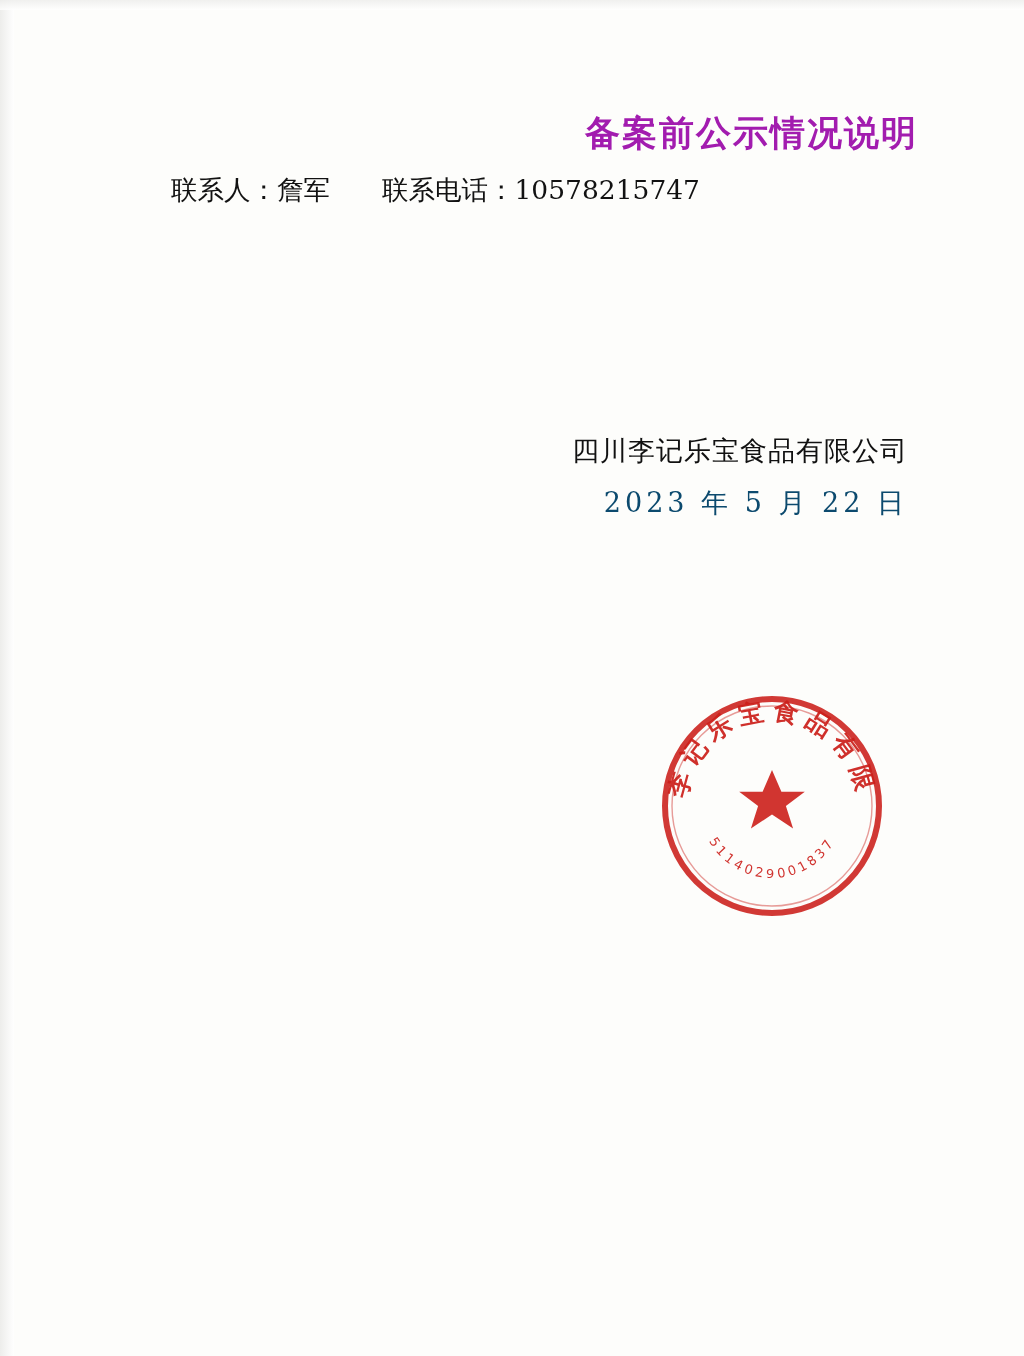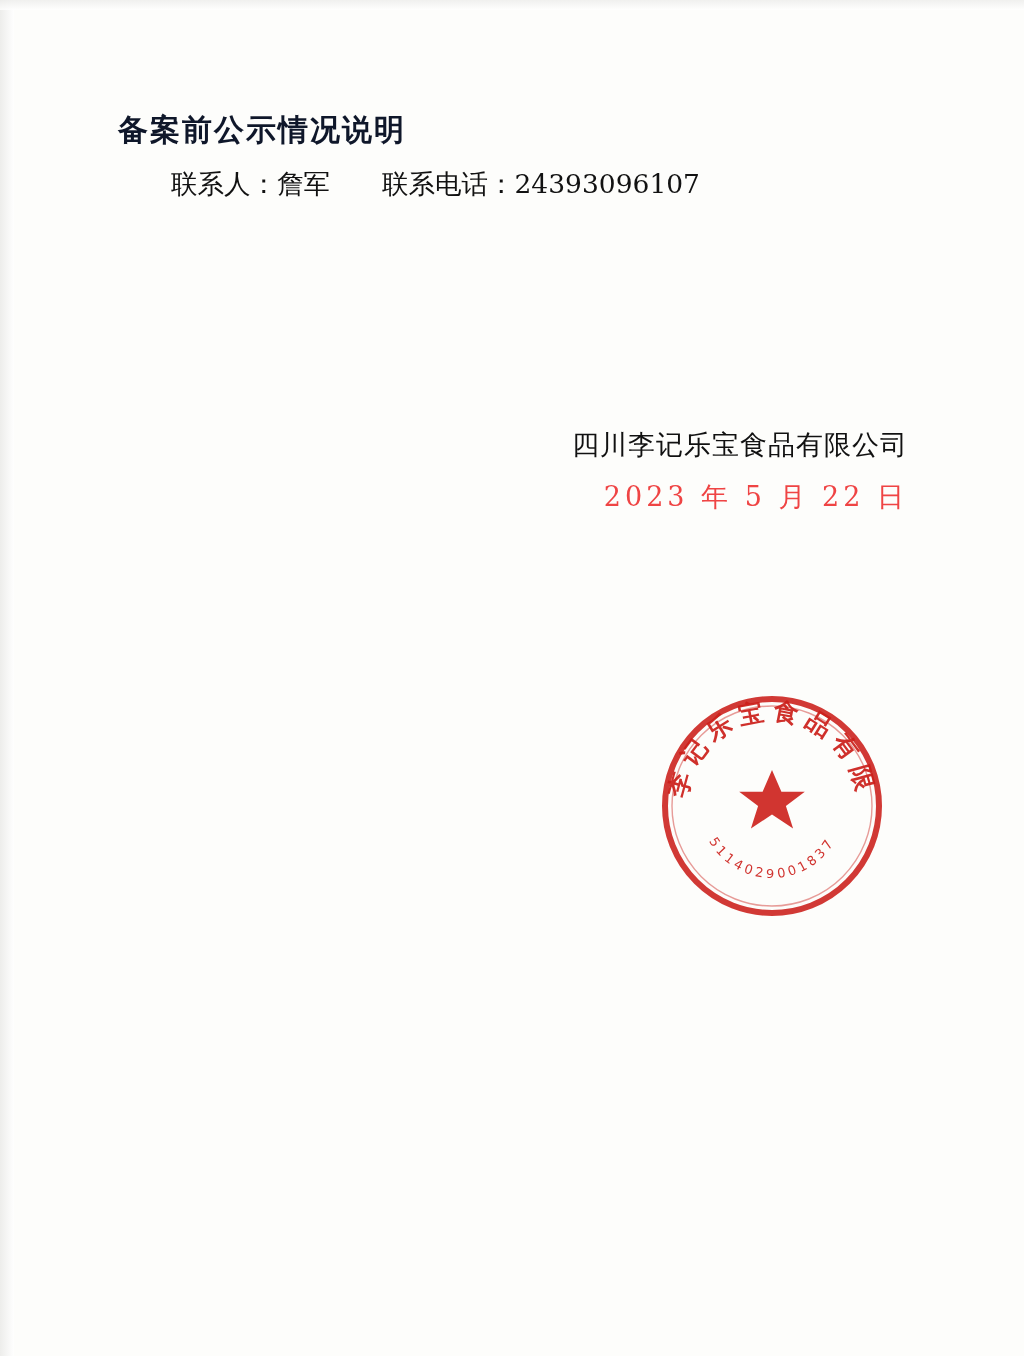--- a/index.html
+++ b/index.html
@@ -36,27 +36,27 @@
   }
 
   .doc {
     position: absolute;
     left: 118px;
     top: 0;
     width: 800px;
   }
 
   .doc-title {
-    text-align: left;
-    font-size: 30px;
+    text-align: right;
+    font-size: 35px;
     font-weight: bold;
     letter-spacing: 2px;
     margin-top: 110px;
     font-family: "DejaVu Sans", "Liberation Sans", sans-serif;
-    color: #0f172a;
+    color: #a21caf;
   }
 
   .body-block {
     margin-top: 62px;
     font-size: 26.5px;
     line-height: 54px;
     letter-spacing: 0.5px;
     text-align: justify;
     color: #121212;
   }
@@ -93,21 +93,21 @@
     line-height: 52px;
     letter-spacing: 1px;
     padding-right: 10px;
     color: #111;
   }
   .sig-date {
     font-size: 27px;
     line-height: 52px;
     letter-spacing: 4px;
     padding-right: 10px;
-    color: #ef4444;
+    color: #0c4a6e;
   }
 
   
   .seal {
     position: absolute;
     left: 656px;
     top: 690px;
     width: 232px;
     height: 232px;
     pointer-events: none;
@@ -124,21 +124,21 @@
 <div class="page"></div>
 <div class="page-edge-left"></div>
 <div class="page-edge-top"></div>
 
 <div class="doc">
 
   <div class="doc-title">备案前公示情况说明</div>
 
 
   <div class="contact-line">
-    <span>联系人：</span><span>詹军</span><span class="contact-gap"></span><span>联系电话：</span><span>24393096107</span>
+    <span>联系人：</span><span>詹军</span><span class="contact-gap"></span><span>联系电话：</span><span>10578215747</span>
   </div>
 
 
   <div class="signature">
     <div class="sig-company">四川李记乐宝食品有限公司</div>
     <div class="sig-date">2023 年 5 月 22 日</div>
   </div>
 
 </div>
 

